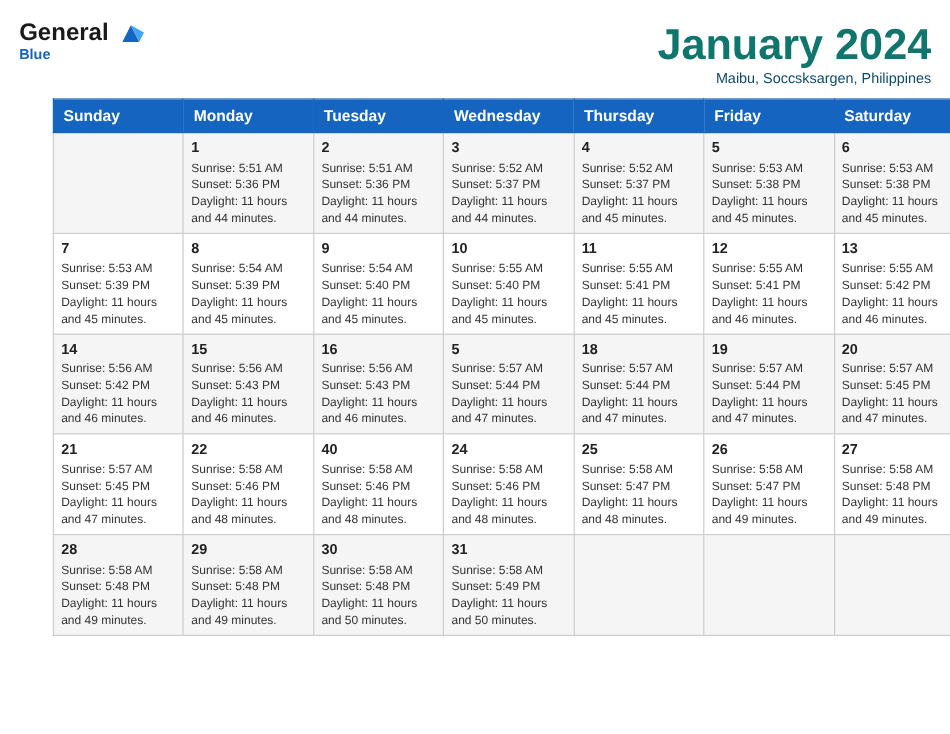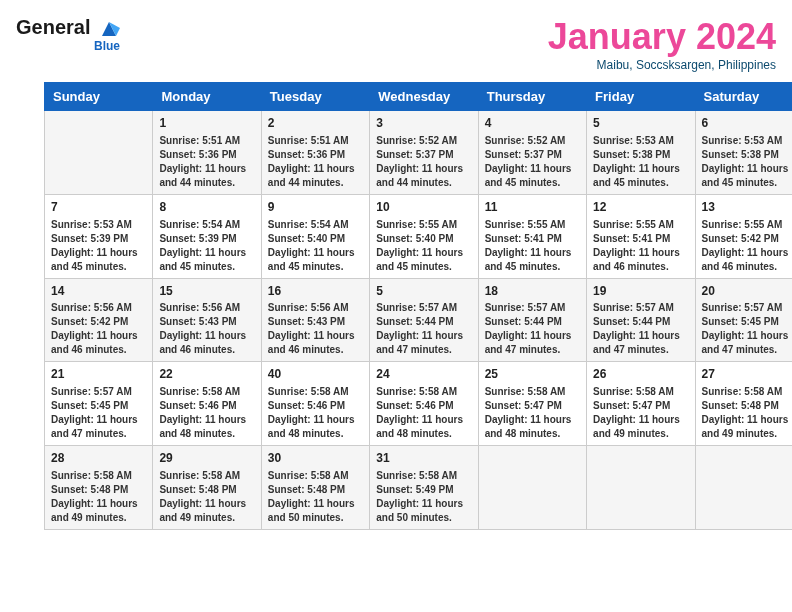--- a/index.html
+++ b/index.html
@@ -12,29 +12,28 @@
     }
     .header {
       display: flex;
       justify-content: space-between;
       align-items: flex-start;
       margin-bottom: 10px;
     }
     .logo {
       display: flex;
       align-items: center;
-      text-align: right;
     }
     .title-block {
       text-align: right;
     }
     .month-title {
       font-size: 36px;
       font-weight: bold;
-      color: #ec4899;
+      color: #0f766e;
     }
     .location {
       font-size: 12px;
       color: #0c4a6e;
     }
     table {
       width: 100%;
       border-collapse: collapse;
       font-size: 11px;
       margin-left: 28px;
@@ -65,21 +64,20 @@
     }
     .day-number {
       font-weight: bold;
       font-size: 12px;
       display: block;
       margin-bottom: 2px;
     }
     .day-info {
       font-size: 10px;
       color: #333;
-      font-weight: bold;
     }
     .empty-cell {
       background-color: #f5f5f5;
     }
   </style>
 </head>
 <body>
 
 <div class="header">
   <div class="logo">

